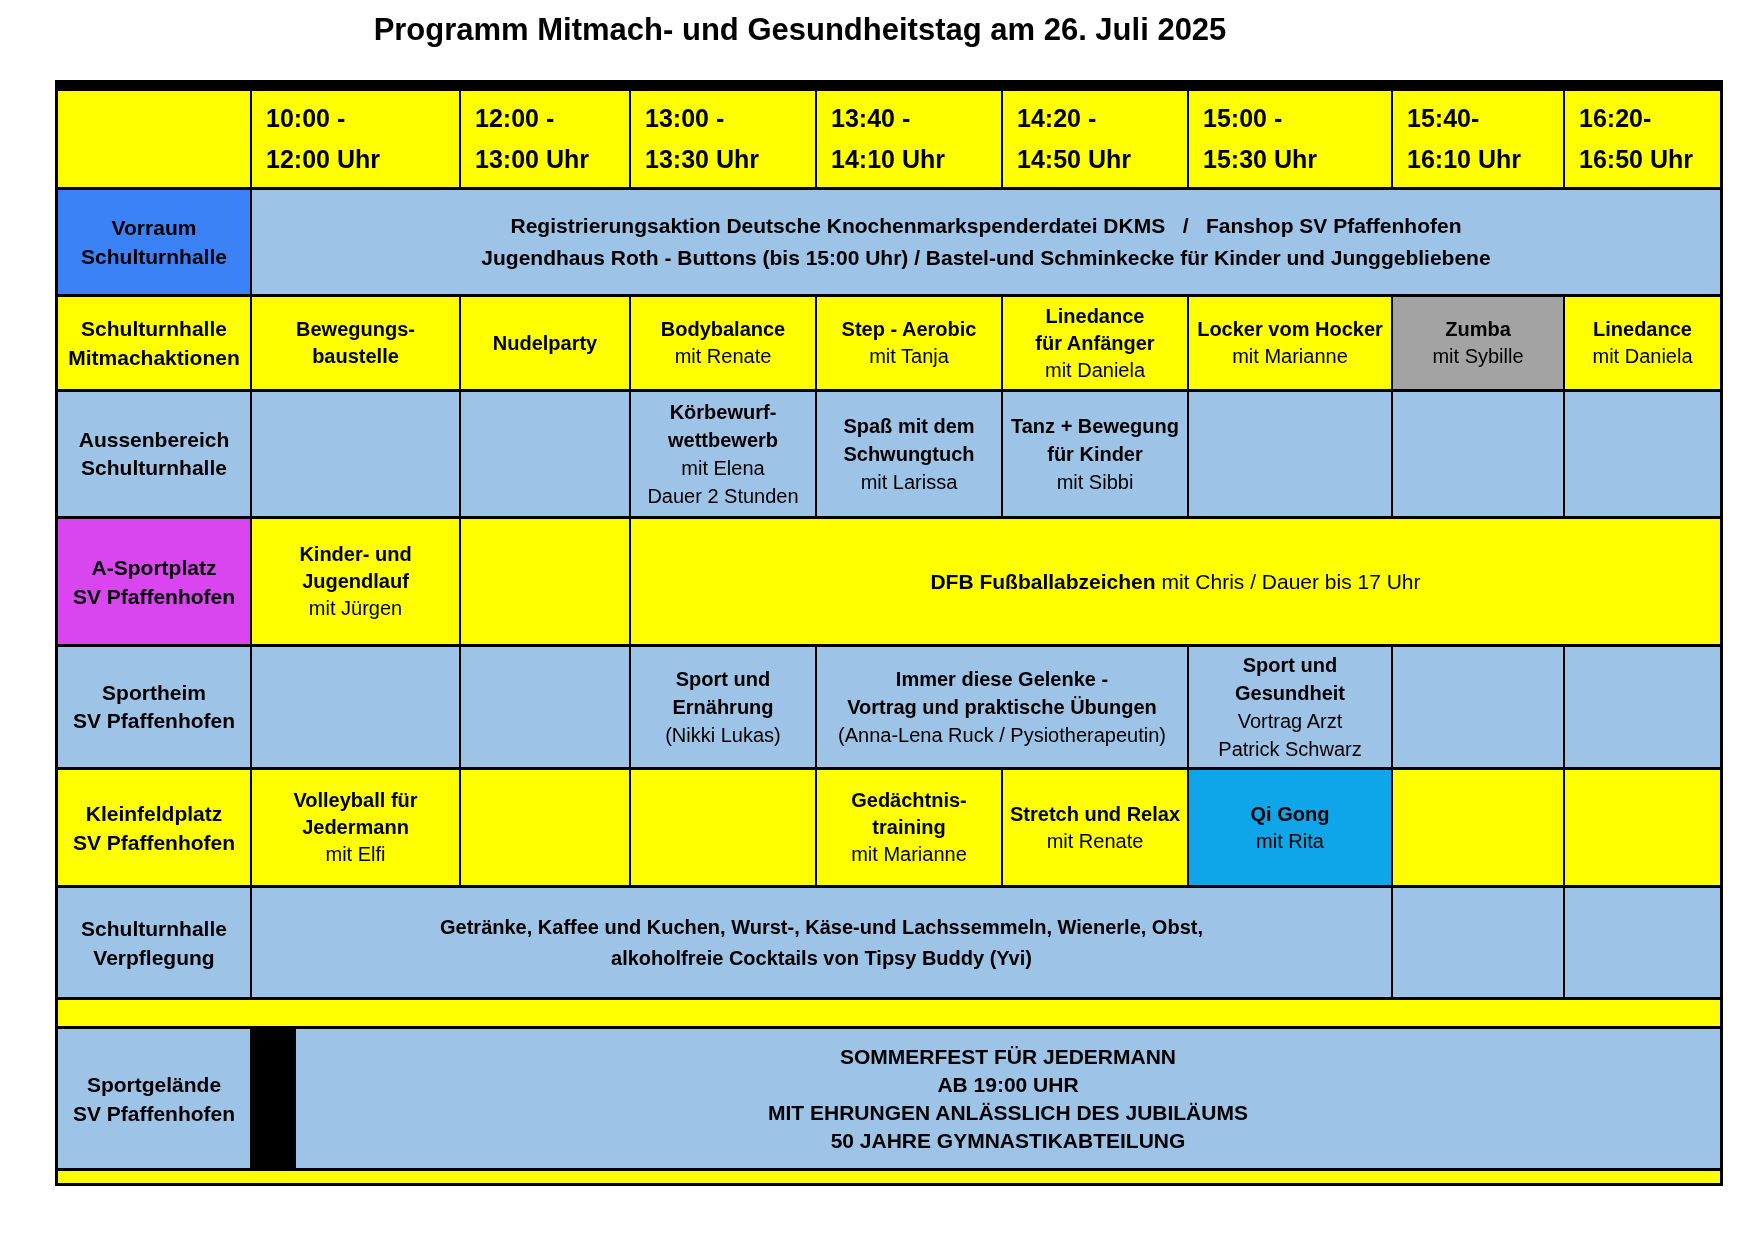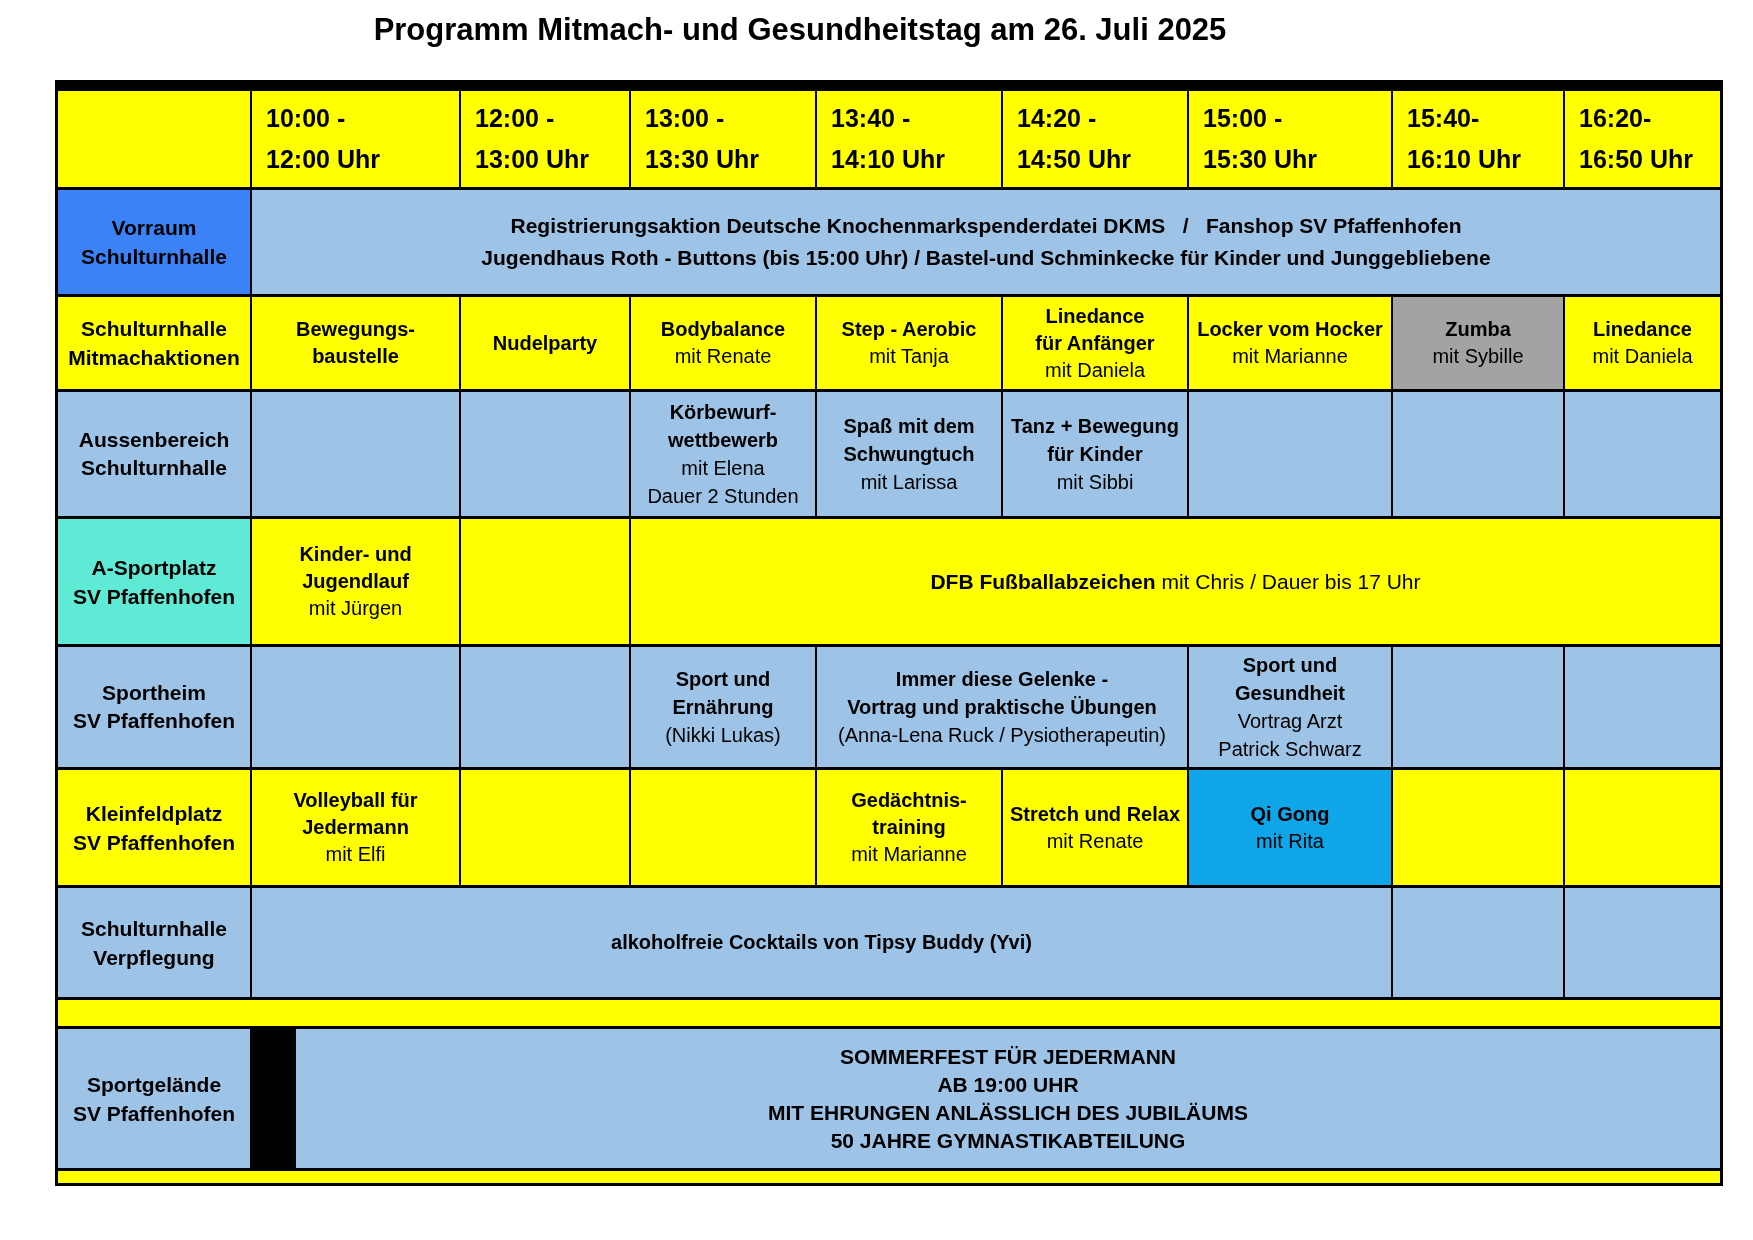--- a/index.html
+++ b/index.html
@@ -136,21 +136,21 @@
       <div class="line"><span class="seg">mit Larissa</span></div>
     </div>
     <div class="cell content-cell row-aussen colspan-1" style="background: rgb(157, 195, 230);">
       <div class="line"><span class="seg seg-b">Tanz + Bewegung</span></div>
       <div class="line"><span class="seg seg-b">für Kinder</span></div>
       <div class="line"><span class="seg">mit Sibbi</span></div>
     </div>
     <div class="cell content-cell row-aussen colspan-1" style="background: rgb(157, 195, 230);"></div>
     <div class="cell content-cell row-aussen colspan-1" style="background: rgb(157, 195, 230);"></div>
     <div class="cell content-cell row-aussen colspan-1" style="background: rgb(157, 195, 230);"></div>
-    <div class="cell label-cell row-asport" style="background: #5eead4;">
+    <div class="cell label-cell row-asport" style="background: #d946ef;">
       <div class="line">A-Sportplatz</div>
       <div class="line">SV Pfaffenhofen</div>
     </div>
     <div class="cell content-cell row-asport colspan-1" style="background: rgb(255, 255, 0);">
       <div class="line"><span class="seg seg-b">Kinder- und</span></div>
       <div class="line"><span class="seg seg-b">Jugendlauf</span></div>
       <div class="line"><span class="seg">mit Jürgen</span></div>
     </div>
     <div class="cell content-cell row-asport colspan-1" style="background: rgb(255, 255, 0);"></div>
     <div class="cell content-cell row-asport colspan-6" style="grid-column: span 6; background: rgb(255, 255, 0);">
@@ -204,20 +204,21 @@
       <div class="line"><span class="seg seg-b">Qi Gong</span></div>
       <div class="line"><span class="seg">mit Rita</span></div>
     </div>
     <div class="cell content-cell row-kleinfeld colspan-1" style="background: rgb(255, 255, 0);"></div>
     <div class="cell content-cell row-kleinfeld colspan-1" style="background: rgb(255, 255, 0);"></div>
     <div class="cell label-cell row-verpflegung" style="background: rgb(157, 195, 230);">
       <div class="line">Schulturnhalle</div>
       <div class="line">Verpflegung</div>
     </div>
     <div class="cell content-cell row-verpflegung colspan-6" style="grid-column: span 6; background: rgb(157, 195, 230);">
+      <div class="line"><span class="seg seg-b">Getränke, Kaffee und Kuchen, Wurst-, Käse-und Lachssemmeln, Wienerle, Obst,</span></div>
       <div class="line"><span class="seg seg-b">alkoholfreie Cocktails von Tipsy Buddy (Yvi)</span></div>
     </div>
     <div class="cell content-cell row-verpflegung colspan-1" style="background: rgb(157, 195, 230);"></div>
     <div class="cell content-cell row-verpflegung colspan-1" style="background: rgb(157, 195, 230);"></div>
     <div class="cell row-separator" style="grid-column: 1 / -1; background: rgb(255, 255, 0);"></div>
     <div class="cell label-cell row-sommerfest" style="background: rgb(157, 195, 230);">
       <div class="line">Sportgelände</div>
       <div class="line">SV Pfaffenhofen</div>
     </div>
     <div class="cell content-cell row-sommerfest colspan-8" style="grid-column: span 8; background: rgb(157, 195, 230); margin-left: 44px;">

